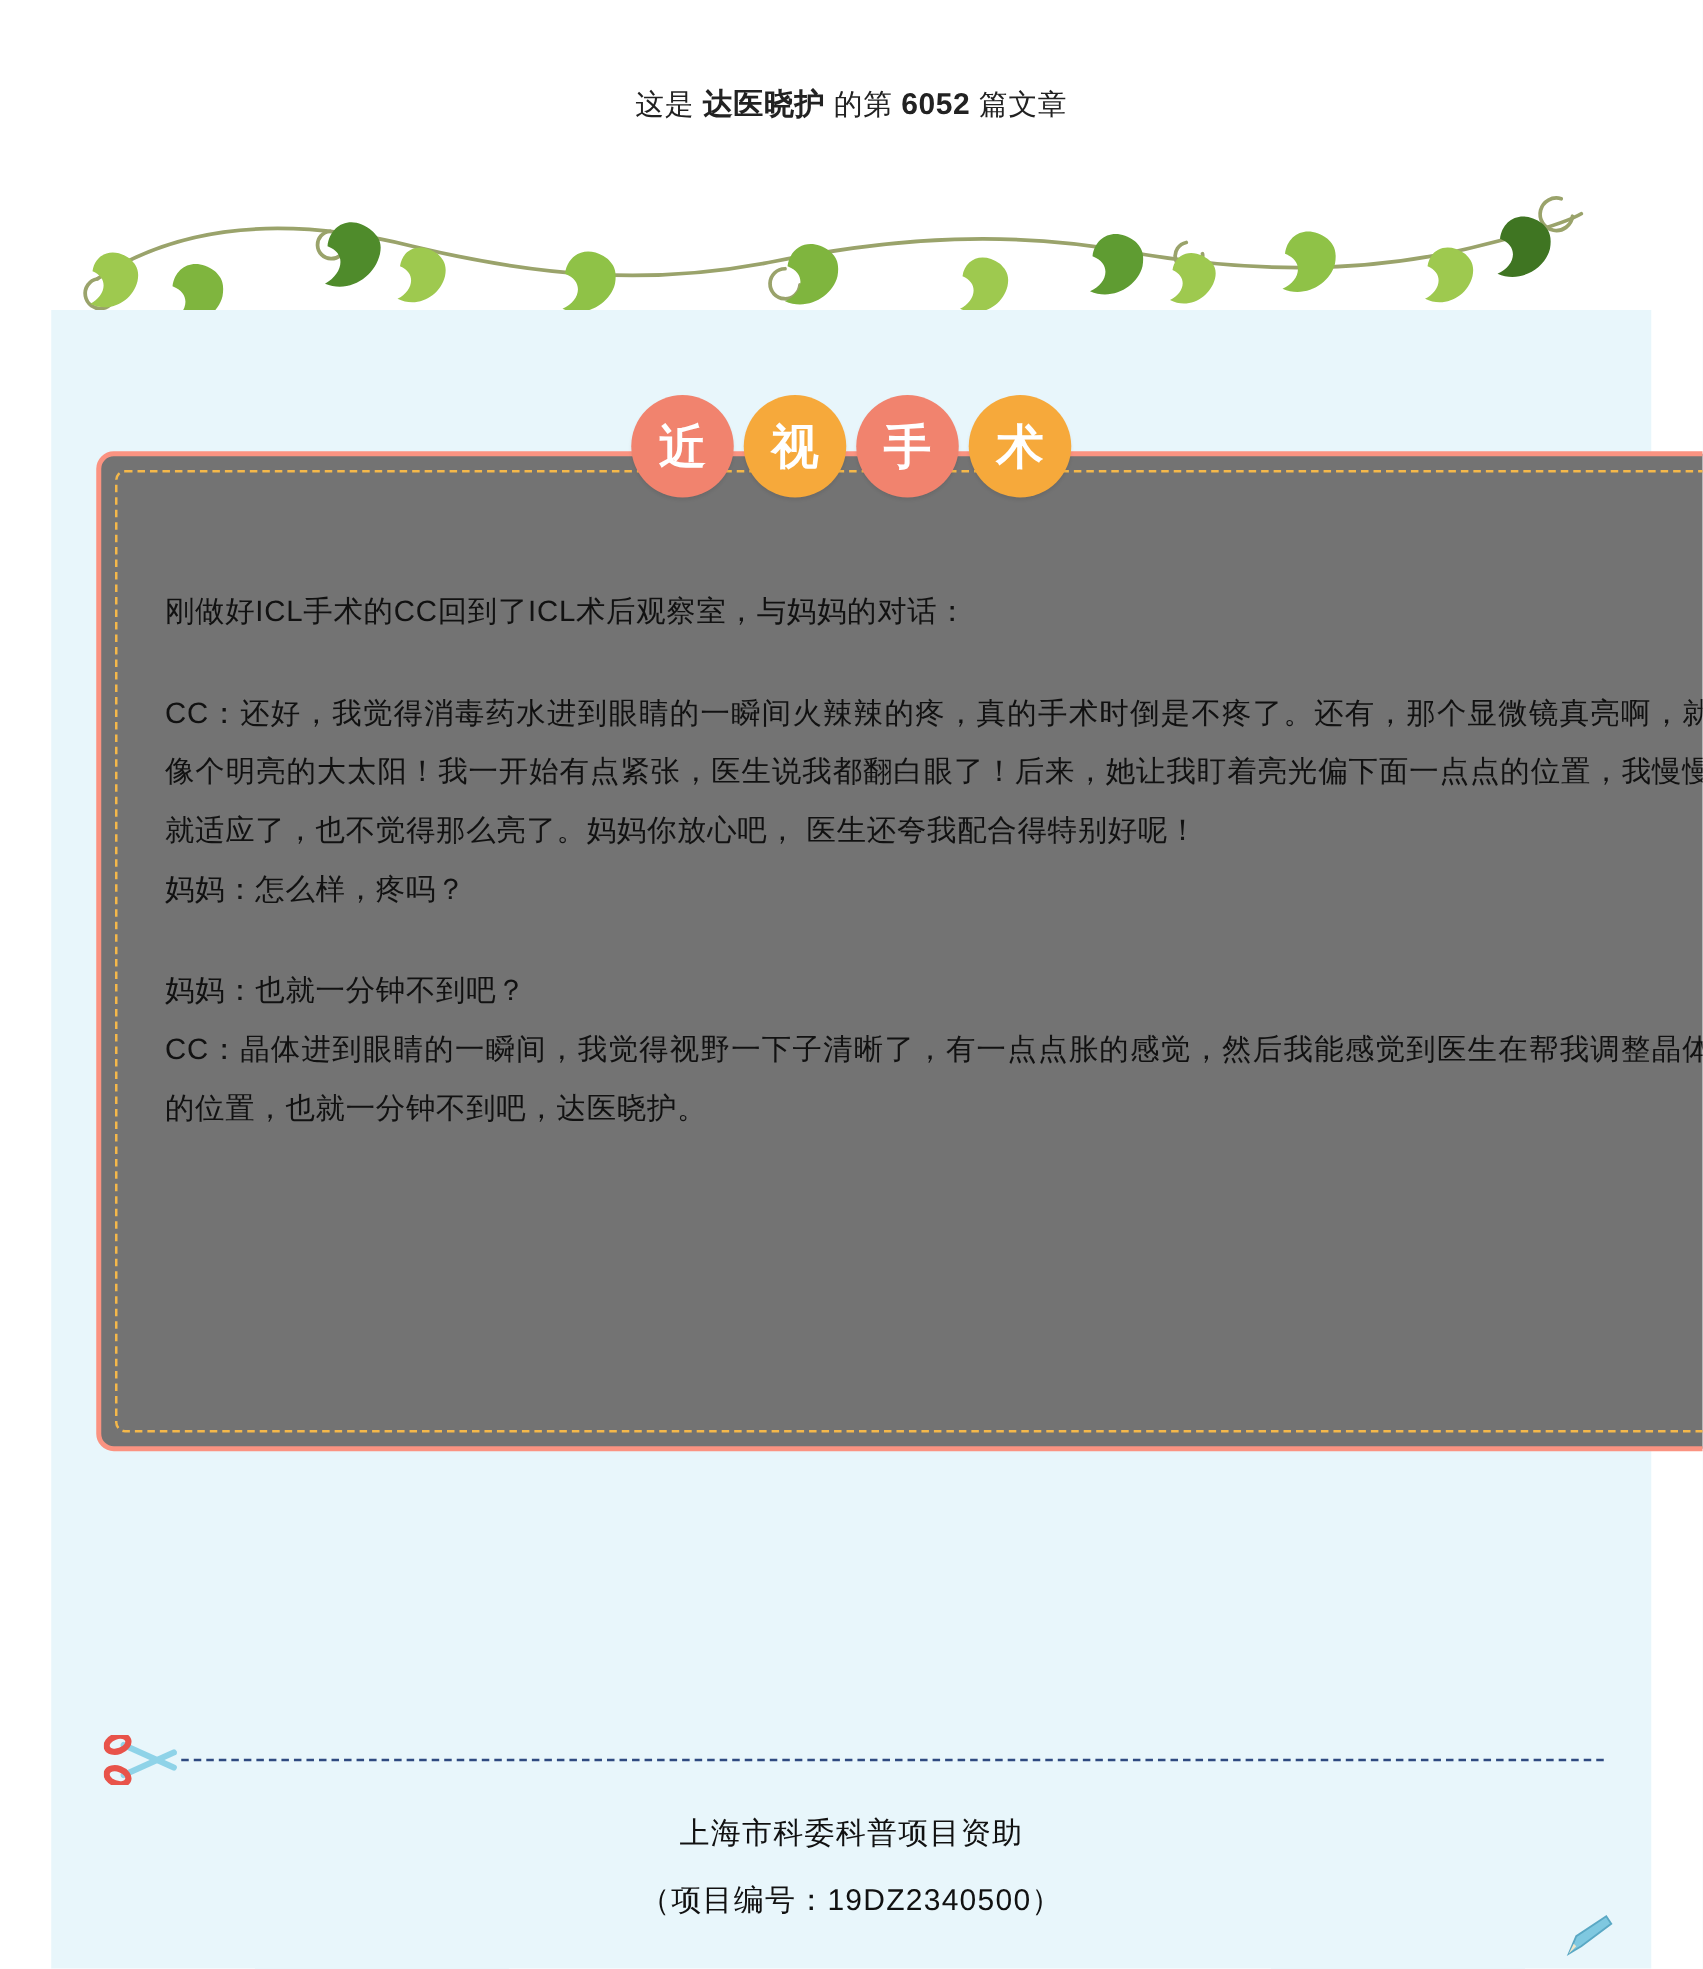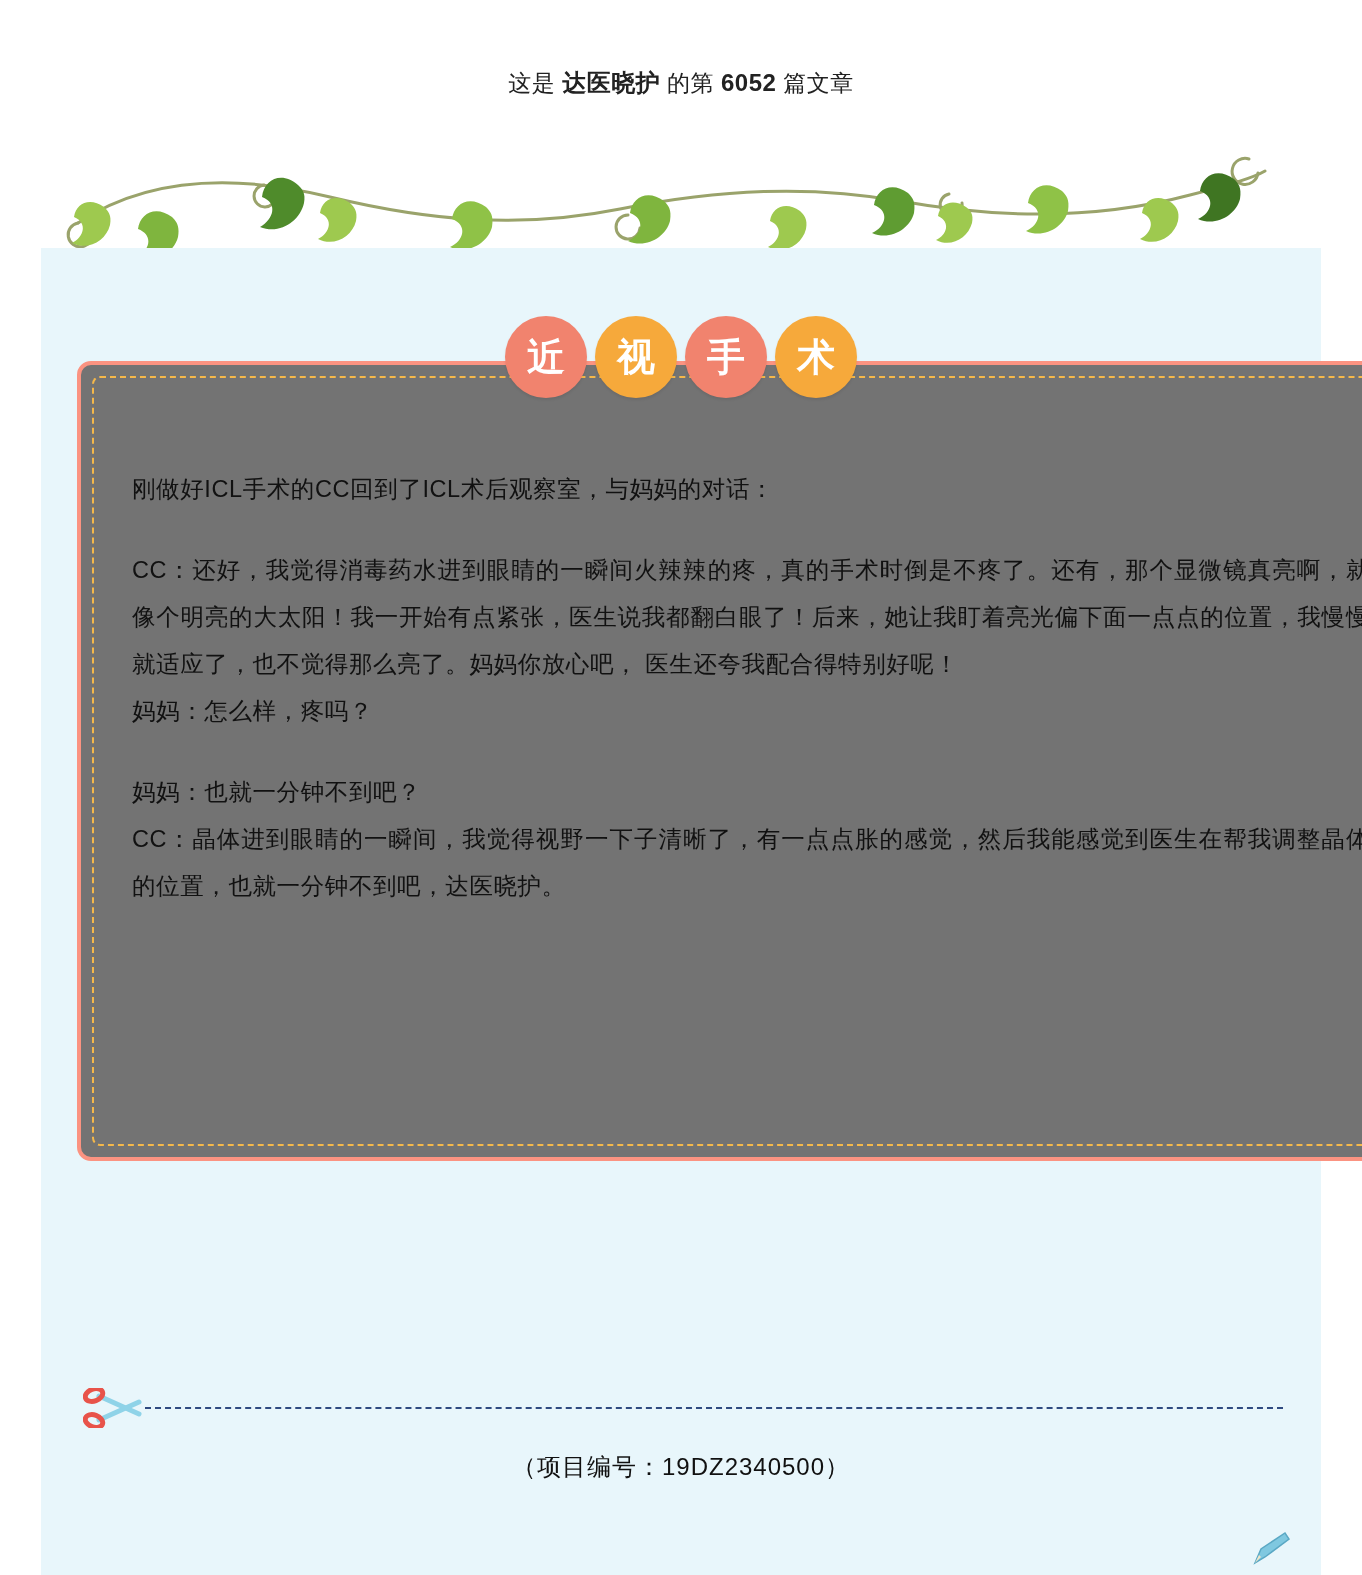--- a/index.html
+++ b/index.html
@@ -224,20 +224,21 @@
     <div class="dash"></div>
     <svg width="70" height="40" viewBox="0 0 70 40" xmlns="http://www.w3.org/2000/svg">
       <line x1="16" y1="8" x2="56" y2="26" stroke="#8fd3e8" stroke-width="5" stroke-linecap="round"></line>
       <line x1="16" y1="32" x2="56" y2="14" stroke="#8fd3e8" stroke-width="5" stroke-linecap="round"></line>
       <ellipse cx="11" cy="7" rx="9" ry="6" fill="none" stroke="#e8534a" stroke-width="5" transform="rotate(-20 11 7)"></ellipse>
       <ellipse cx="11" cy="33" rx="9" ry="6" fill="none" stroke="#e8534a" stroke-width="5" transform="rotate(20 11 33)"></ellipse>
     </svg>
   </div>
 
   <div class="footer">
+    <div>上海市科委科普项目资助</div>
     <div>（项目编号：19DZ2340500）</div>
   </div>
 
   <svg class="pen" viewBox="0 0 44 40" xmlns="http://www.w3.org/2000/svg">
     <path d="M6,34 L12,20 L36,4 L40,10 L16,28 Z" fill="#7fc8e0" stroke="#5aa8c4" stroke-width="1.5"></path>
     <path d="M6,34 L12,28 L10,26 Z" fill="#f0e6c8"></path>
   </svg>
 
 </div>
 

